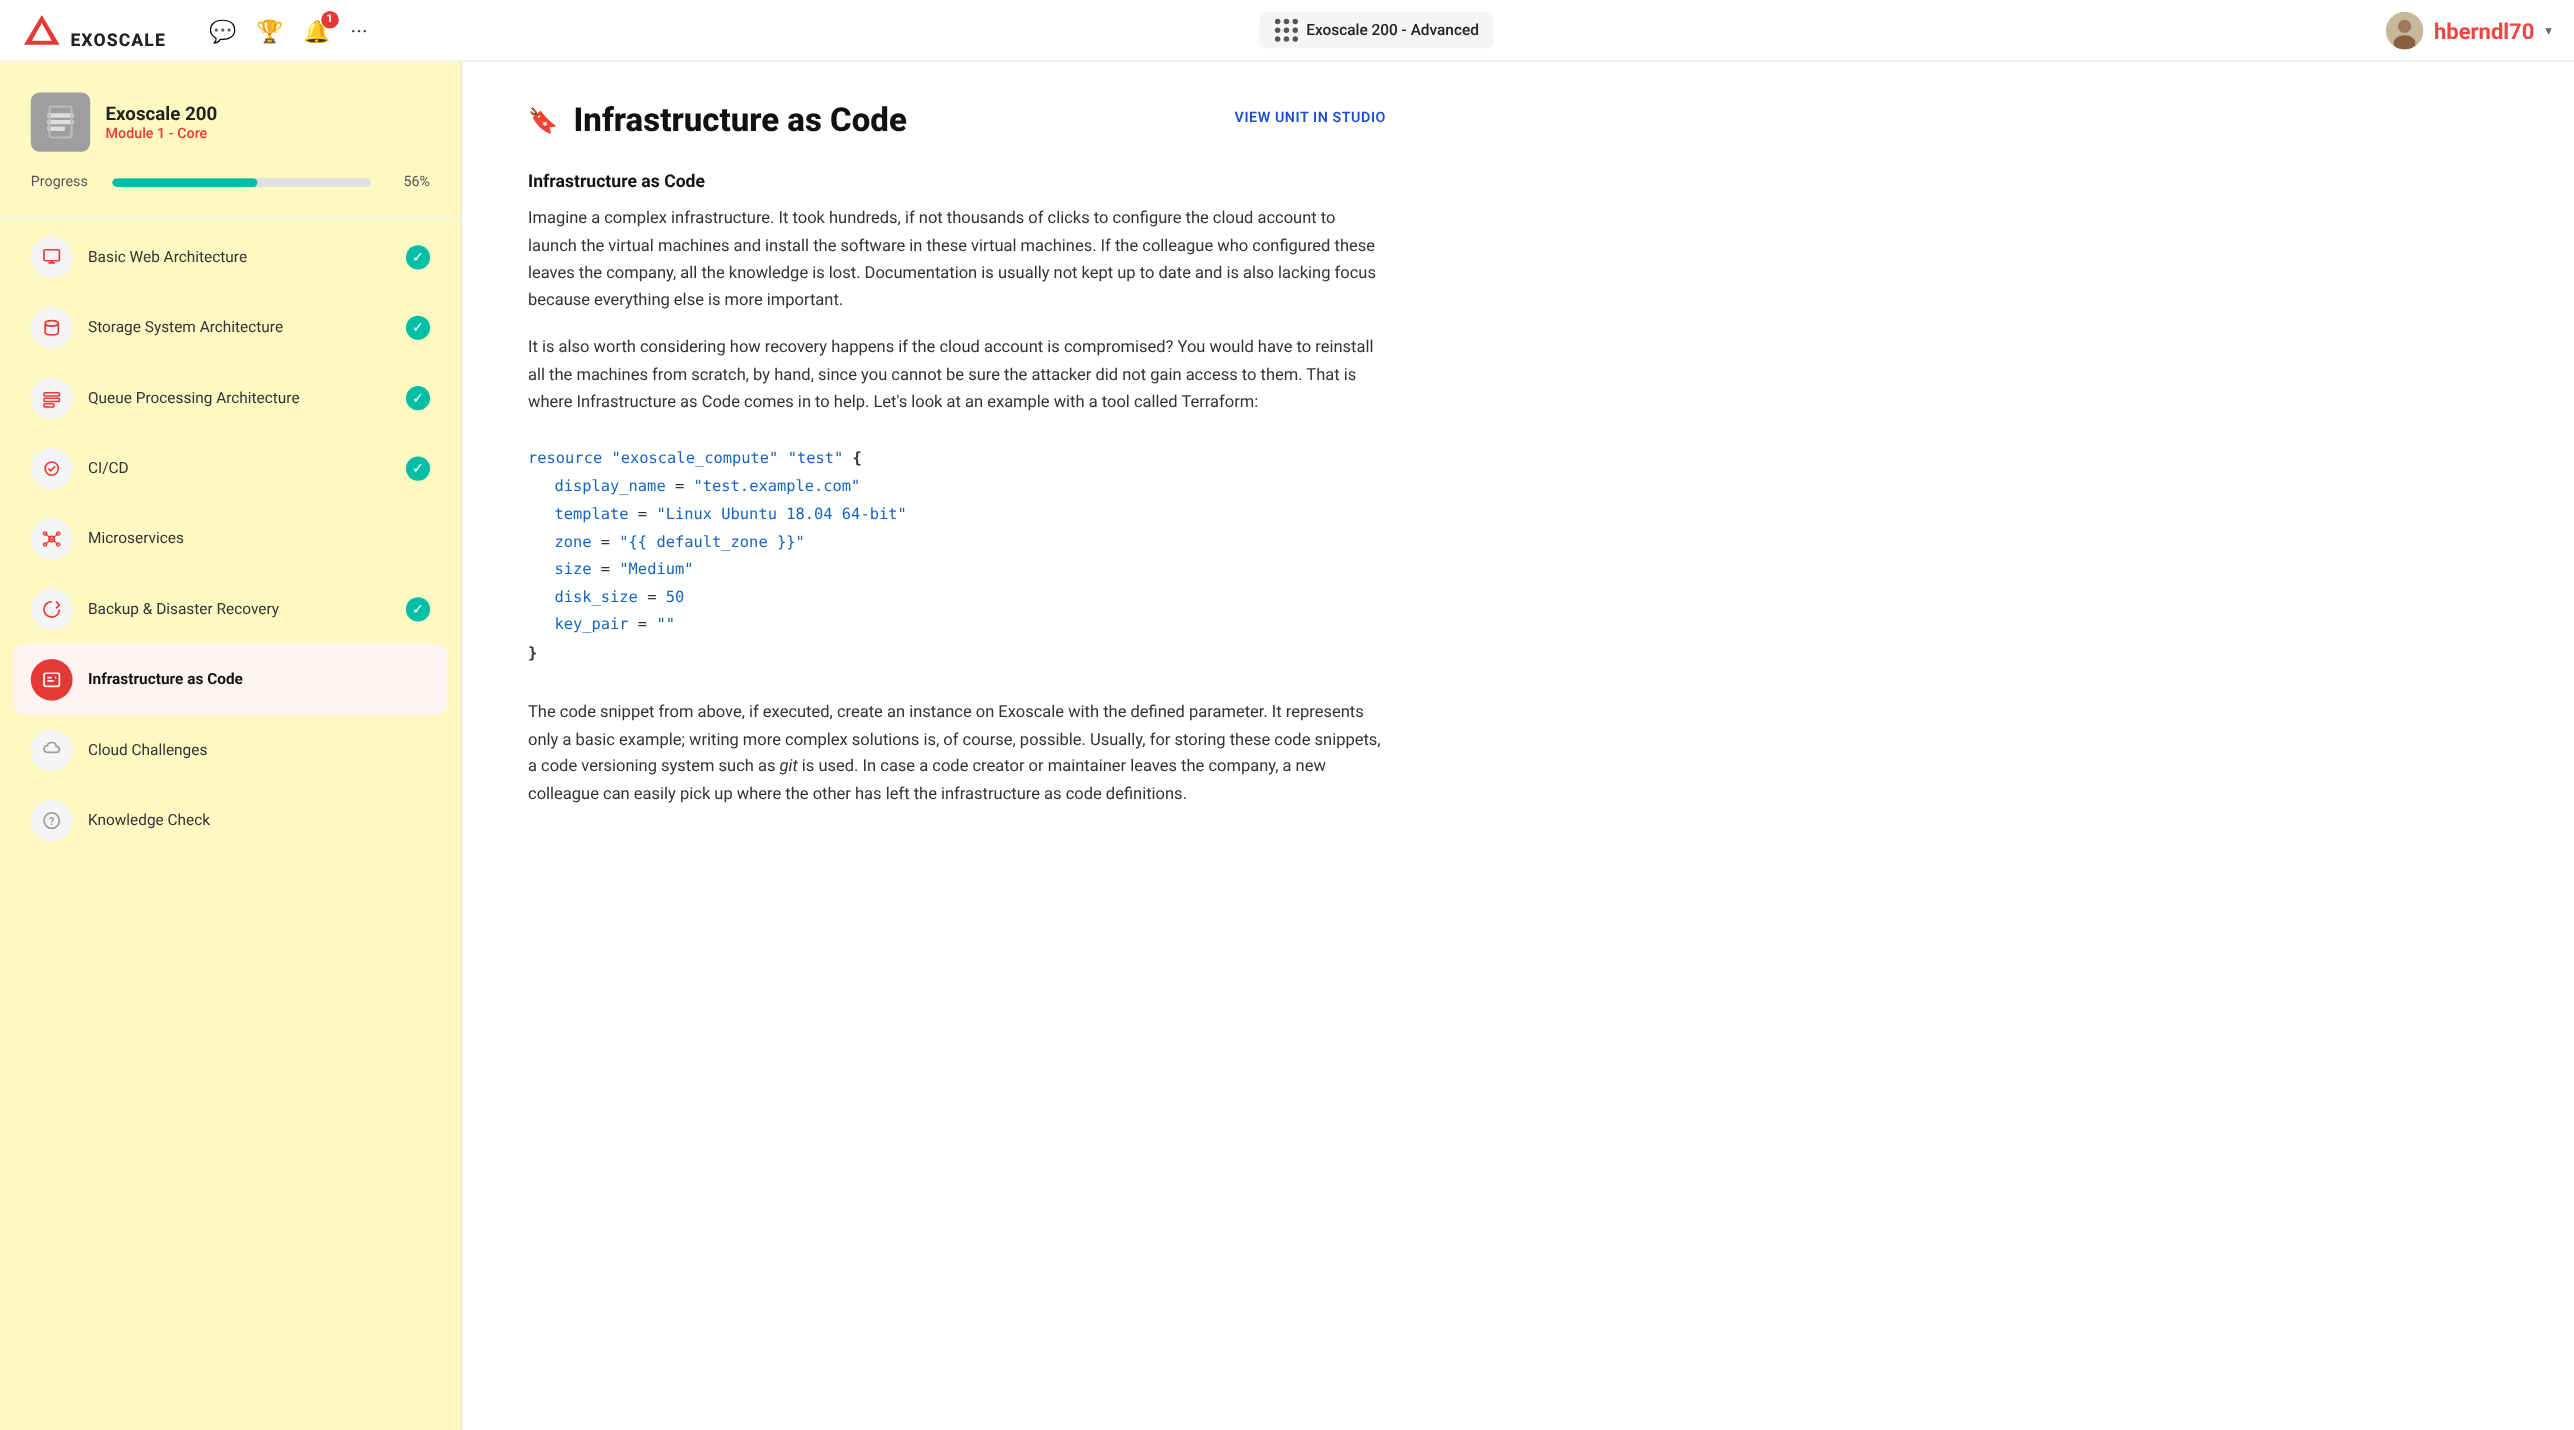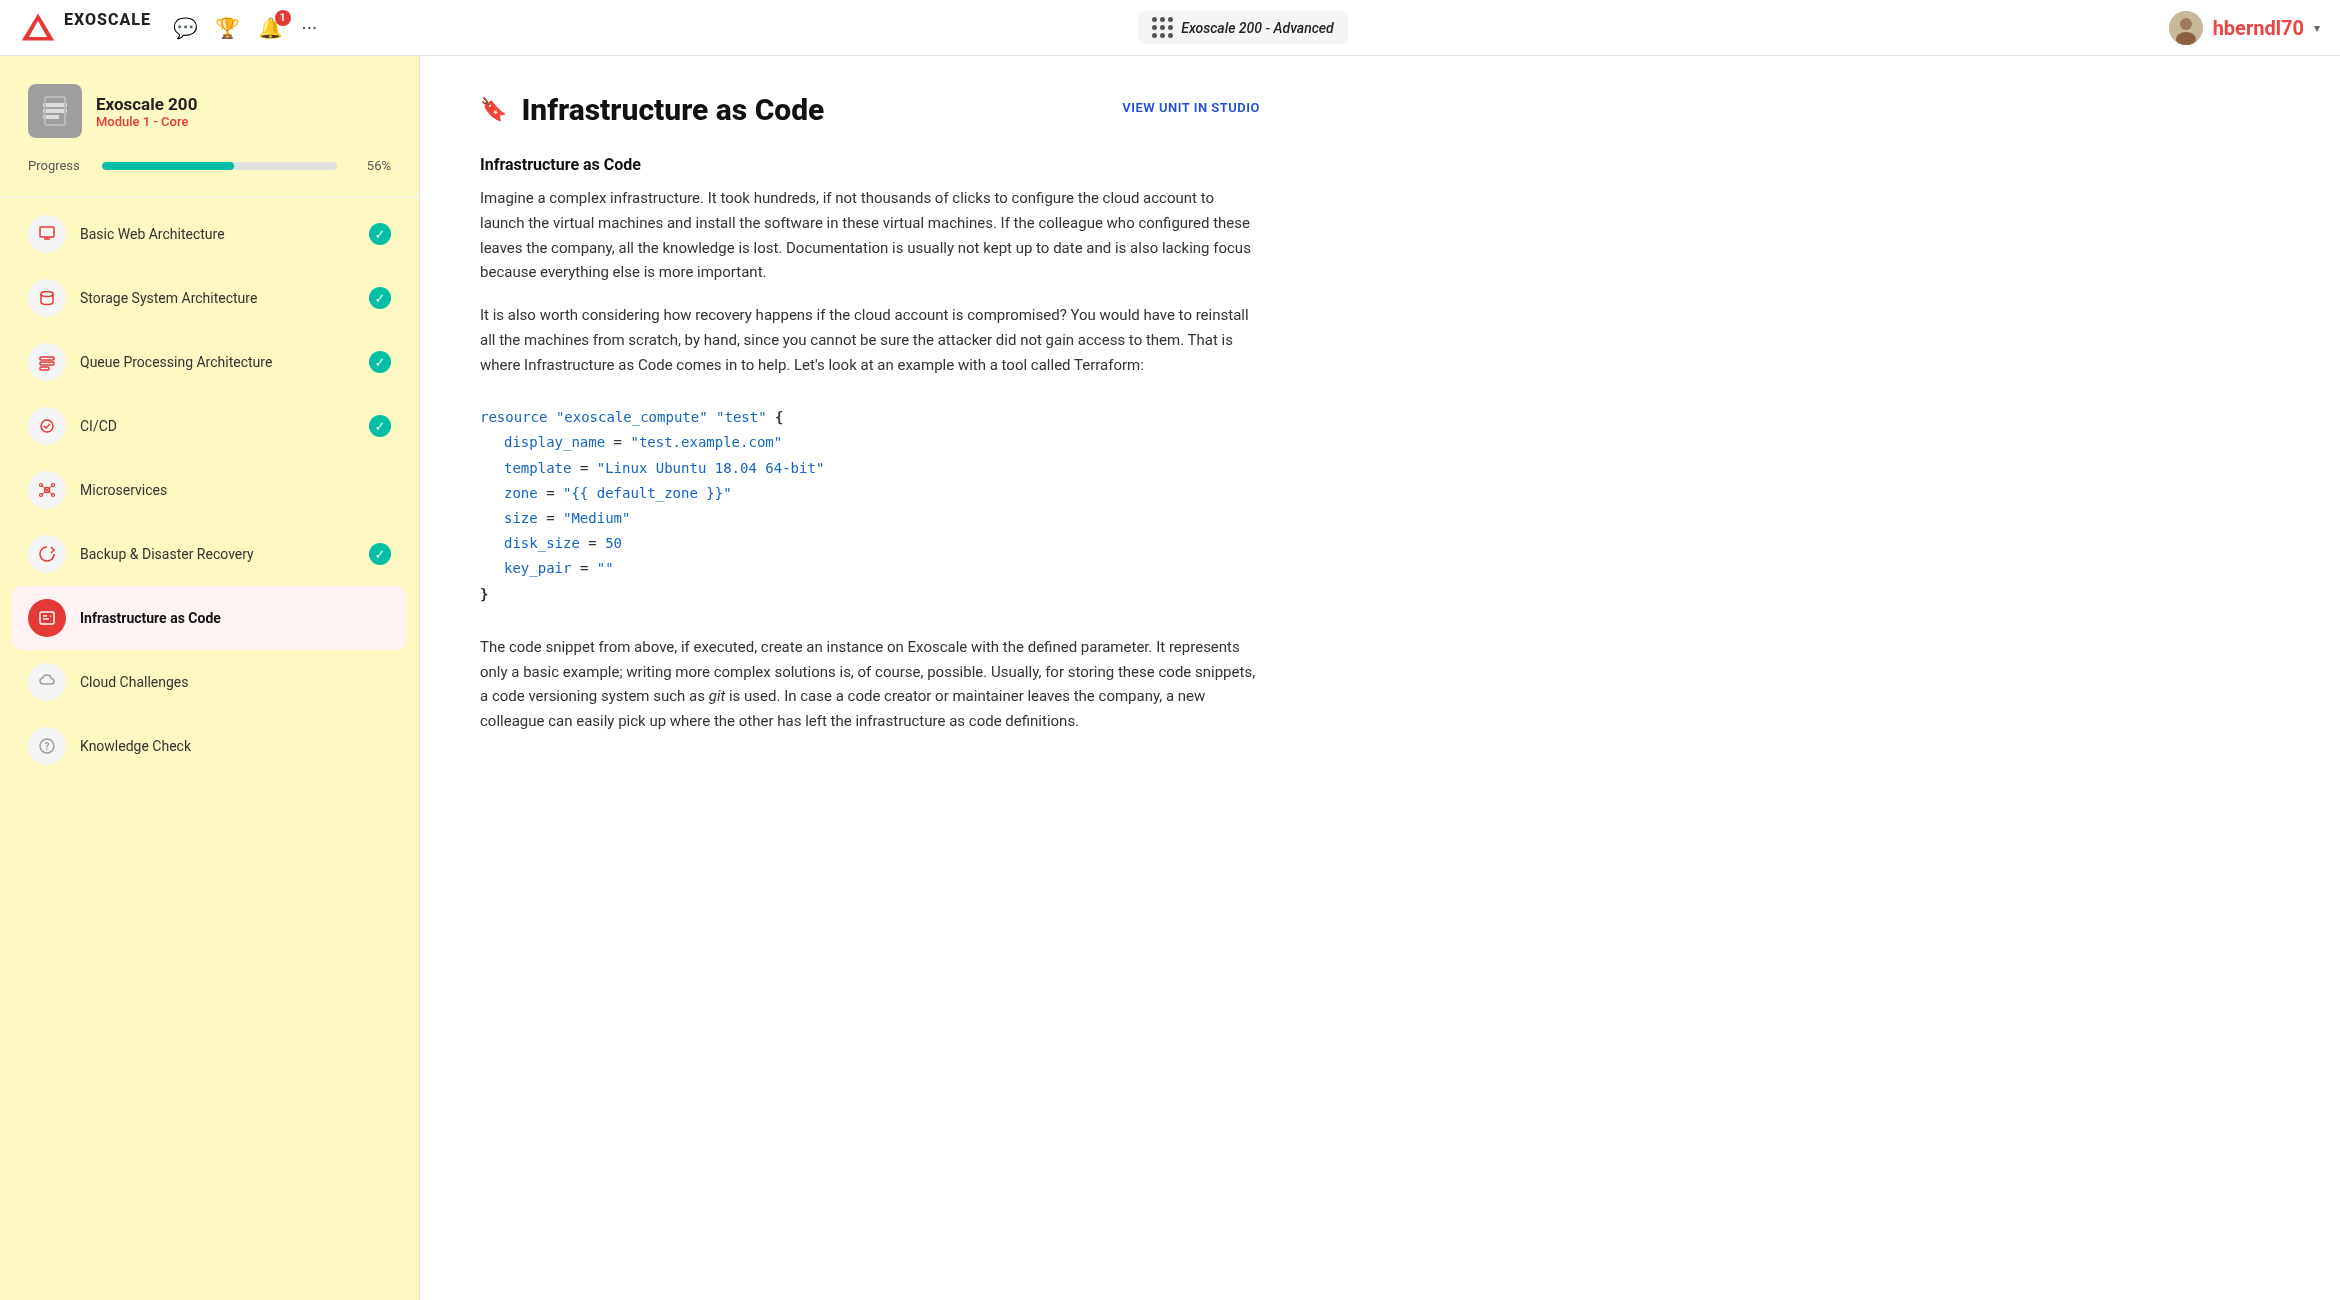--- a/index.html
+++ b/index.html
@@ -13,23 +13,23 @@
       display: flex;
       align-items: center;
       padding: 0 20px;
       gap: 16px;
       position: fixed;
       top: 0; left: 0; right: 0;
       z-index: 100;
     }
     .topnav-logo {
       display: flex;
-      align-items: flex-start;
+      align-items: flex-end;
       gap: 8px;
-      margin-right: 6px;
+      margin-right: 23px;
     }
     .logo-triangle {
       width: 36px;
       height: 36px;
     }
     .topnav-icons {
       display: flex;
       align-items: center;
       gap: 18px;
       color: #444;
@@ -52,21 +52,20 @@
       display: flex;
       align-items: center;
       justify-content: center;
       font-weight: bold;
     }
     .topnav-center {
       flex: 1;
       display: flex;
       align-items: center;
       justify-content: center;
-      font-style: italic;
     }
     .topnav-course-pill {
       display: flex;
       align-items: center;
       gap: 8px;
       background: #f5f5f5;
       border-radius: 6px;
       padding: 6px 14px;
       font-size: 14px;
       font-weight: 500;

